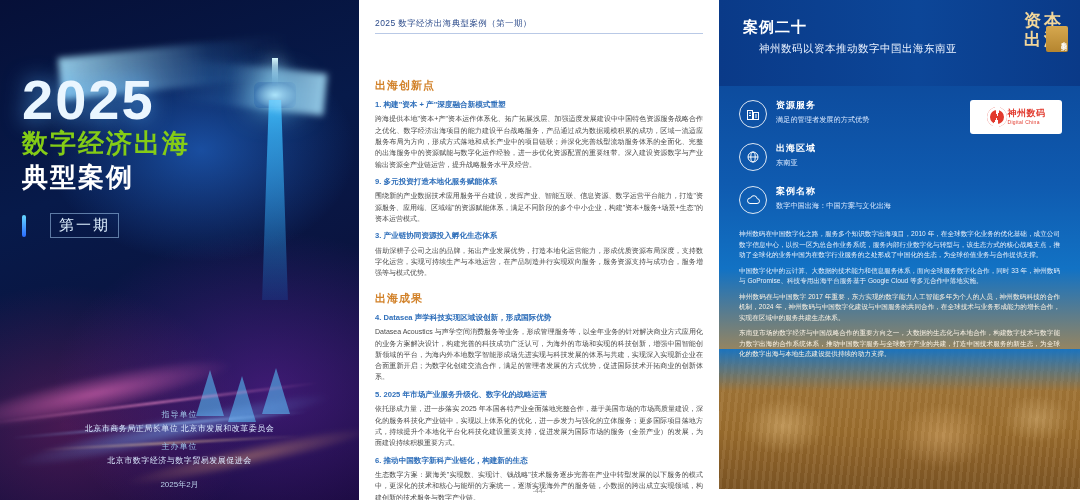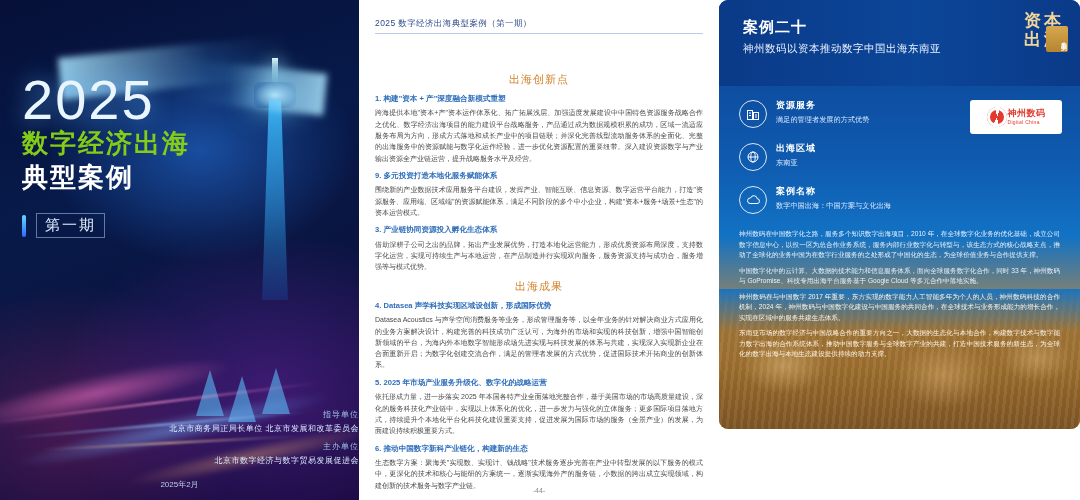--- a/index.html
+++ b/index.html
@@ -128,21 +128,21 @@
   .cover-inner {
     position: absolute;
     inset: 0;
     padding: 0;
   }
   .cover-year {
     position: absolute;
     left: 22px;
     top: 72px;
     font-size: 56px;
-    font-weight: normal;
+    font-weight: bold;
     letter-spacing: 2px;
     color: #eaf6ff;
     text-shadow: 0 0 22px rgba(90,180,255,0.8);
     line-height: 1;
   }
   .cover-title1 {
     position: absolute;
     left: 22px;
     top: 126px;
     font-size: 26px;
@@ -158,41 +158,41 @@
     font-weight: bold;
     color: #ffffff;
     letter-spacing: 2px;
   }
   .cover-issue {
     position: absolute;
     left: 22px;
     top: 213px;
     display: flex;
     align-items: center;
-    gap: 10px;
+    gap: 24px;
   }
   .cover-issue .bar {
     width: 4px;
     height: 22px;
     background: linear-gradient(180deg, #66d8ff, #2a6bff);
     border-radius: 2px;
   }
   .cover-issue .txt {
     font-size: 15px;
     color: #dff0ff;
     letter-spacing: 2px;
     border: 1px solid rgba(180,220,255,0.5);
     padding: 2px 8px;
   }
   .cover-credits {
     position: absolute;
     left: 0;
     right: 0;
     bottom: 34px;
-    text-align: right;
+    text-align: center;
     color: #cfe3ff;
   }
   .cover-credits .lbl {
     font-size: 8px;
     color: #9fc4e8;
     letter-spacing: 1px;
     margin-top: 7px;
   }
   .cover-credits .org {
     font-size: 8px;
@@ -231,24 +231,23 @@
     position: absolute;
     left: 16px;
     right: 16px;
     top: 33px;
     height: 1px;
     background: #b9c9e6;
   }
   .sec-head {
     color: #d2822a;
     font-size: 11px;
-    font-weight: normal;
+    font-weight: bold;
     letter-spacing: 1px;
-    margin: 6px 0 6px 0;
-    text-align: center;
+    margin: 12px 0 6px 0;
   }
   .content {
     position: absolute;
     left: 16px;
     right: 16px;
     top: 66px;
     bottom: 24px;
   }
   .sub {
     color: #2f6fba;
@@ -270,25 +269,24 @@
     bottom: 6px;
     text-align: center;
     font-size: 7px;
     color: #8a8a8a;
   }
 
   
   .casepage {
     position: relative;
     width: 361px;
-    height: 429px;
+    height: 489px;
     flex: 0 0 361px;
     overflow: hidden;
     background: linear-gradient(180deg, #0b3f8f 0%, #0f5bb0 38%, #1272c4 55%, #c98c3a 78%, #b2762f 100%);
-    border-radius: 9px;
   }
   .case-photo {
     position: absolute;
     left: 0; right: 0; bottom: 0;
     height: 140px;
     background:
       linear-gradient(180deg, rgba(18,114,196,0.95) 0%, rgba(120,95,60,0.25) 30%, rgba(0,0,0,0) 60%),
       repeating-linear-gradient(96deg, rgba(255,255,255,0.06) 0 3px, rgba(0,0,0,0.04) 3px 7px),
       linear-gradient(180deg, #c08a3c 0%, #9e6f2e 55%, #7d5524 100%);
   }
@@ -311,21 +309,21 @@
     position: absolute;
     left: 24px;
     top: 18px;
     font-size: 15px;
     font-weight: bold;
     color: #ffffff;
     letter-spacing: 1px;
   }
   .case-title {
     position: absolute;
-    left: 24px;
+    left: 40px;
     top: 42px;
     font-size: 10.5px;
     color: #eaf2ff;
     letter-spacing: 0.5px;
   }
   .brand-badge {
     position: absolute;
     right: 16px;
     top: 12px;
     text-align: left;

